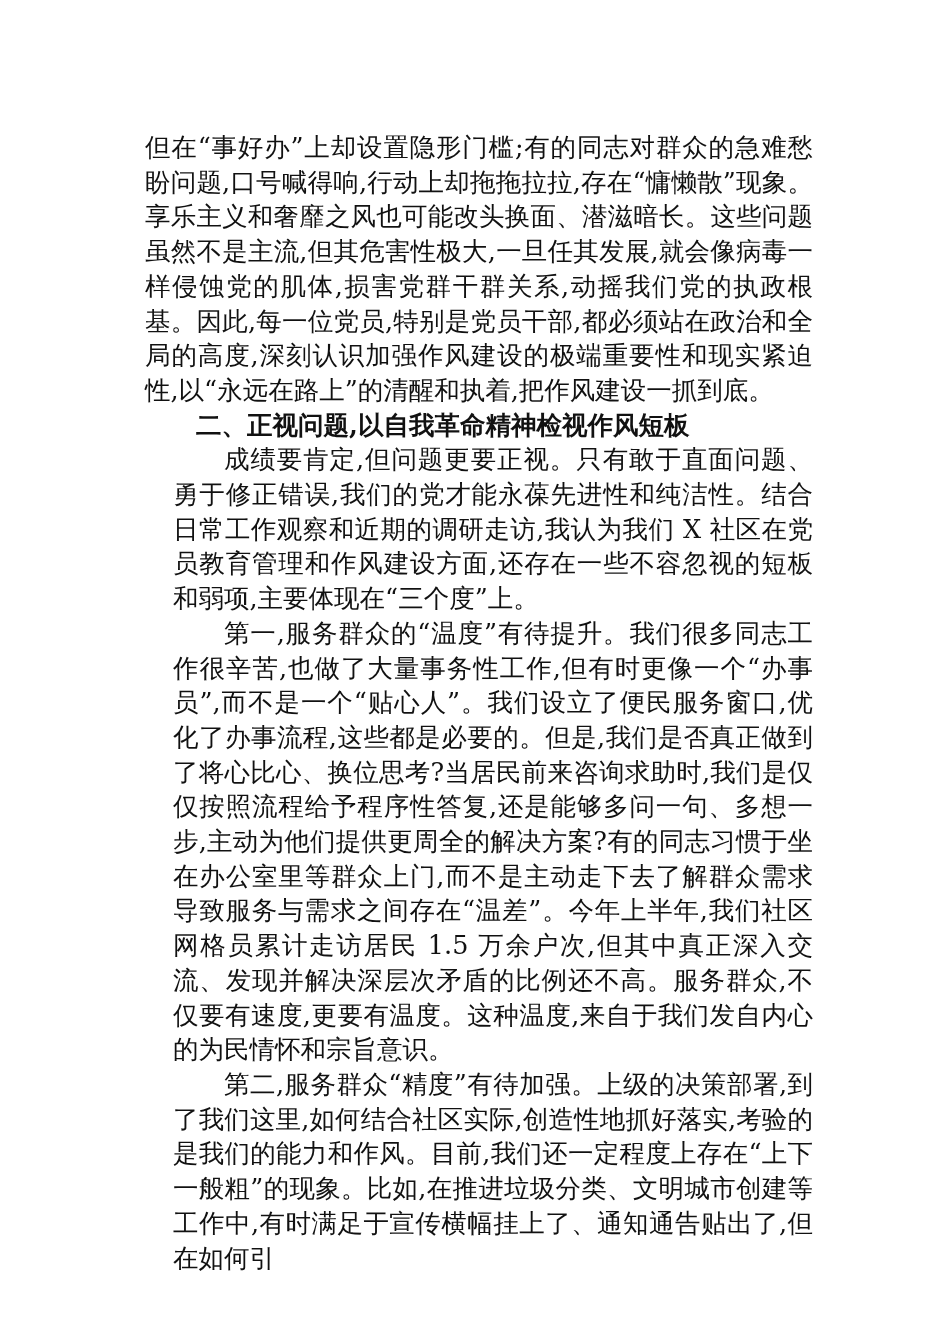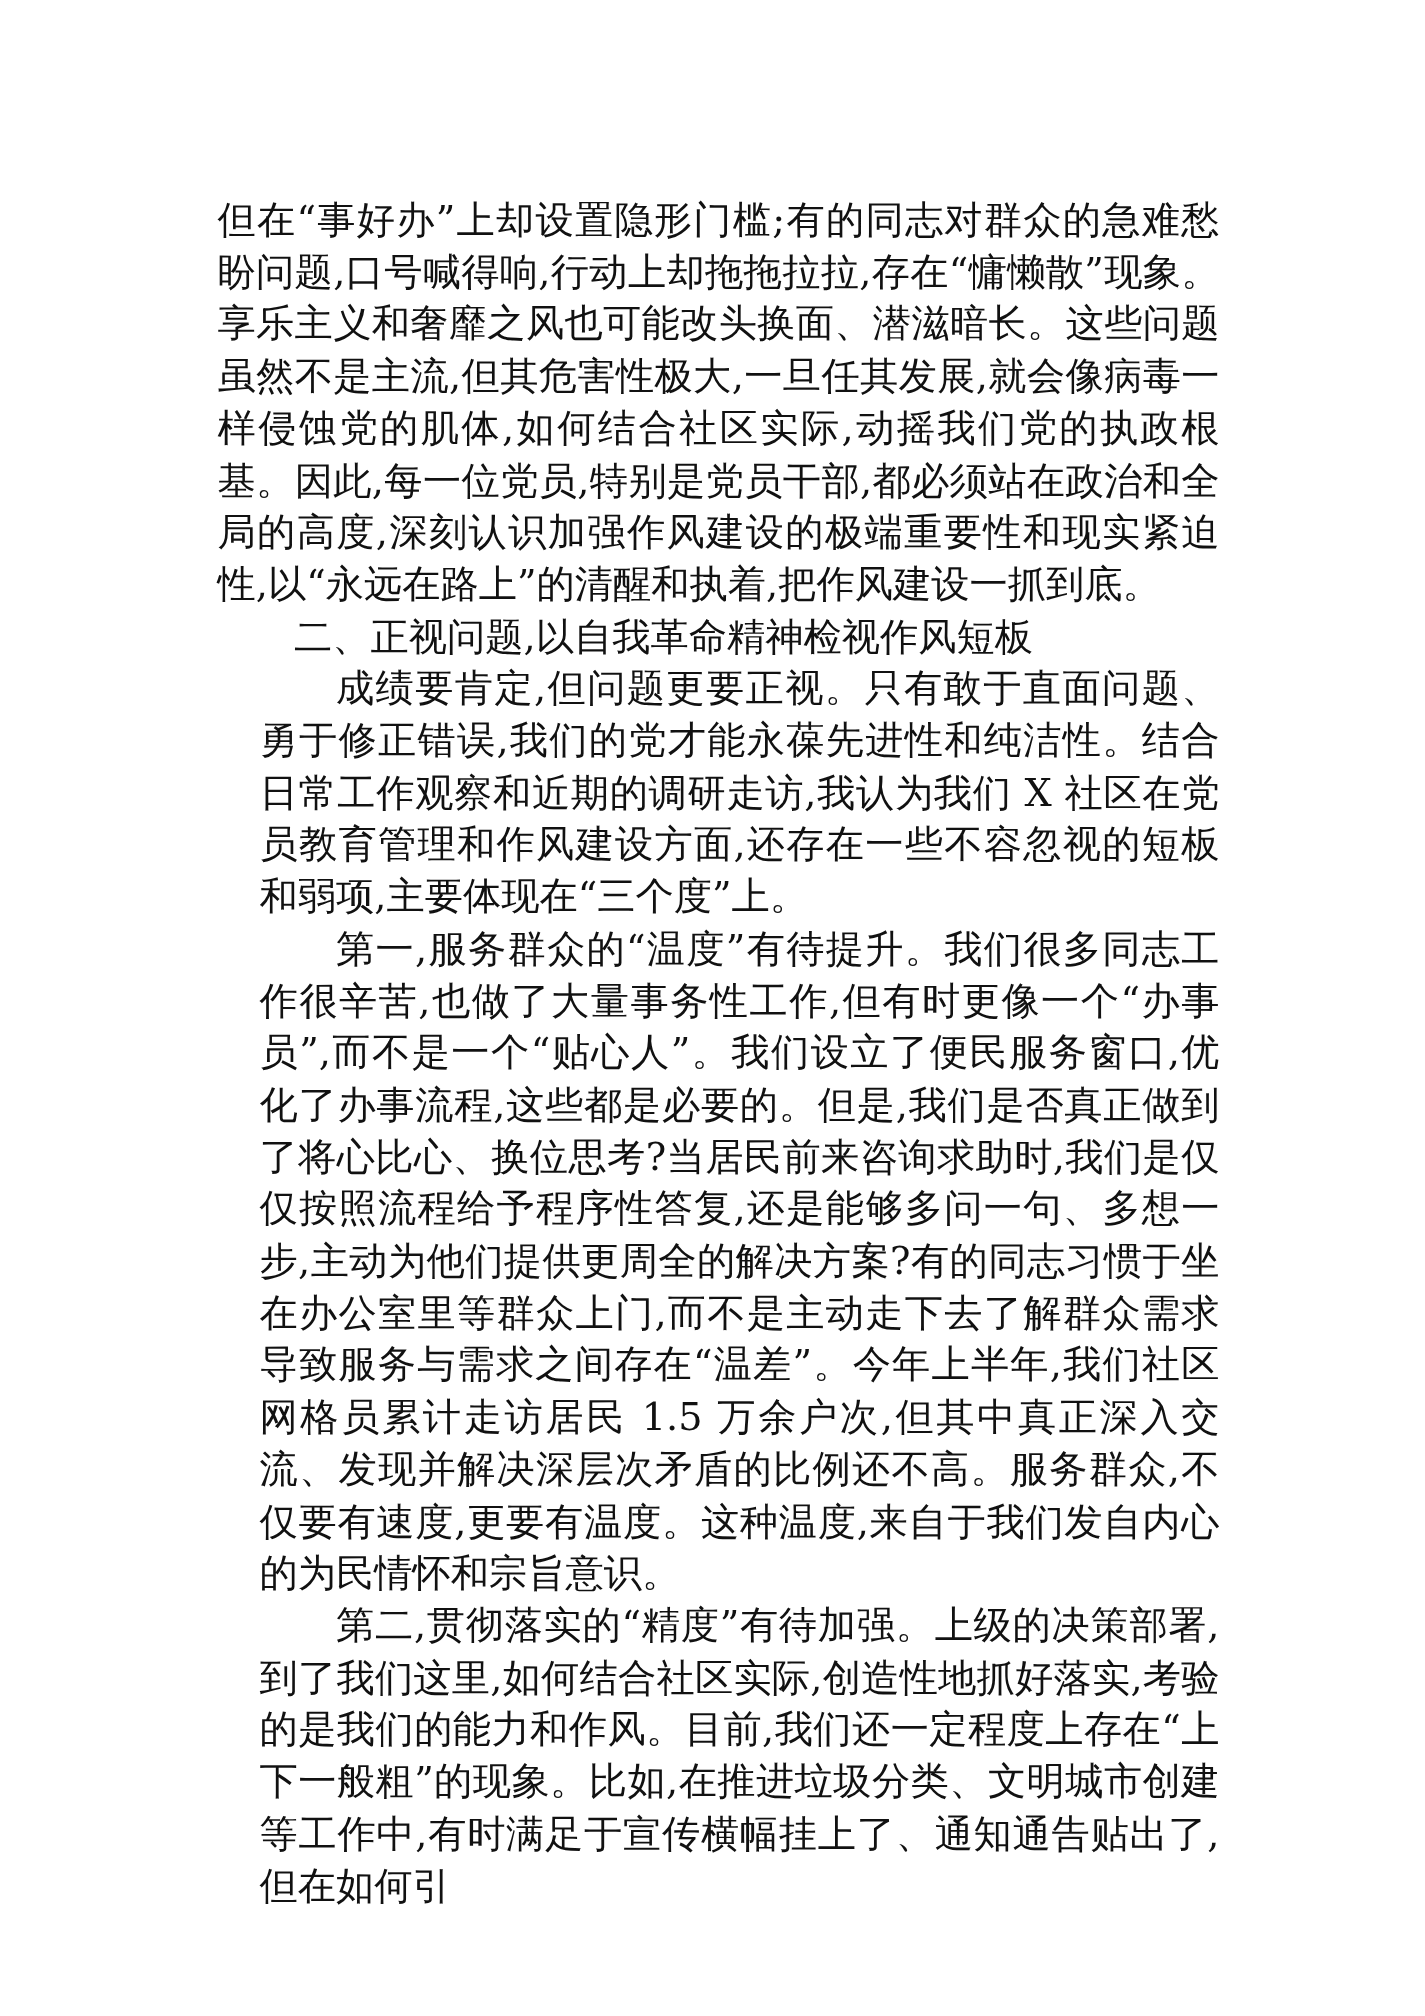--- a/index.html
+++ b/index.html
@@ -29,26 +29,26 @@
       margin: 0;
       padding: 0;
     }
     .indent {
       text-indent: 2em;
       margin-left: 28px;
     }
     .heading {
       margin: 0;
       text-indent: 2em;
-      font-weight: normal;
+      font-weight: bold;
       font-size: 25.5px;
     }
   </style>
 </head>
 <body>
 
 <div class="page">
-  <p class="para">但在“事好办”上却设置隐形门槛;有的同志对群众的急难愁盼问题,口号喊得响,行动上却拖拖拉拉,存在“慵懒散”现象。享乐主义和奢靡之风也可能改头换面、潜滋暗长。这些问题虽然不是主流,但其危害性极大,一旦任其发展,就会像病毒一样侵蚀党的肌体,如何结合社区实际,动摇我们党的执政根基。因此,每一位党员,特别是党员干部,都必须站在政治和全局的高度,深刻认识加强作风建设的极端重要性和现实紧迫性,以“永远在路上”的清醒和执着,把作风建设一抓到底。</p>
+  <p class="para">但在“事好办”上却设置隐形门槛;有的同志对群众的急难愁盼问题,口号喊得响,行动上却拖拖拉拉,存在“慵懒散”现象。享乐主义和奢靡之风也可能改头换面、潜滋暗长。这些问题虽然不是主流,但其危害性极大,一旦任其发展,就会像病毒一样侵蚀党的肌体,损害党群干群关系,动摇我们党的执政根基。因此,每一位党员,特别是党员干部,都必须站在政治和全局的高度,深刻认识加强作风建设的极端重要性和现实紧迫性,以“永远在路上”的清醒和执着,把作风建设一抓到底。</p>
   <h2 class="heading">二、正视问题,以自我革命精神检视作风短板</h2>
   <p class="para indent">成绩要肯定,但问题更要正视。只有敢于直面问题、勇于修正错误,我们的党才能永葆先进性和纯洁性。结合日常工作观察和近期的调研走访,我认为我们 X 社区在党员教育管理和作风建设方面,还存在一些不容忽视的短板和弱项,主要体现在“三个度”上。</p>
   <p class="para indent">第一,服务群众的“温度”有待提升。我们很多同志工作很辛苦,也做了大量事务性工作,但有时更像一个“办事员”,而不是一个“贴心人”。我们设立了便民服务窗口,优化了办事流程,这些都是必要的。但是,我们是否真正做到了将心比心、换位思考?当居民前来咨询求助时,我们是仅仅按照流程给予程序性答复,还是能够多问一句、多想一步,主动为他们提供更周全的解决方案?有的同志习惯于坐在办公室里等群众上门,而不是主动走下去了解群众需求导致服务与需求之间存在“温差”。今年上半年,我们社区网格员累计走访居民 1.5 万余户次,但其中真正深入交流、发现并解决深层次矛盾的比例还不高。服务群众,不仅要有速度,更要有温度。这种温度,来自于我们发自内心的为民情怀和宗旨意识。</p>
-  <p class="para indent">第二,贯彻落实的“精度”有待加强。上级的决策部署,到了我们这里,如何结合社区实际,创造性地抓好落实,考验的是我们的能力和作风。目前,我们还一定程度上存在“上下一般粗”的现象。比如,在推进垃圾分类、文明城市创建等工作中,有时满足于宣传横幅挂上了、通知通告贴出了,但在如何引</p>
+  <p class="para indent">第二,服务群众“精度”有待加强。上级的决策部署,到了我们这里,如何结合社区实际,创造性地抓好落实,考验的是我们的能力和作风。目前,我们还一定程度上存在“上下一般粗”的现象。比如,在推进垃圾分类、文明城市创建等工作中,有时满足于宣传横幅挂上了、通知通告贴出了,但在如何引</p>
 </div>
 
 </body></html>

